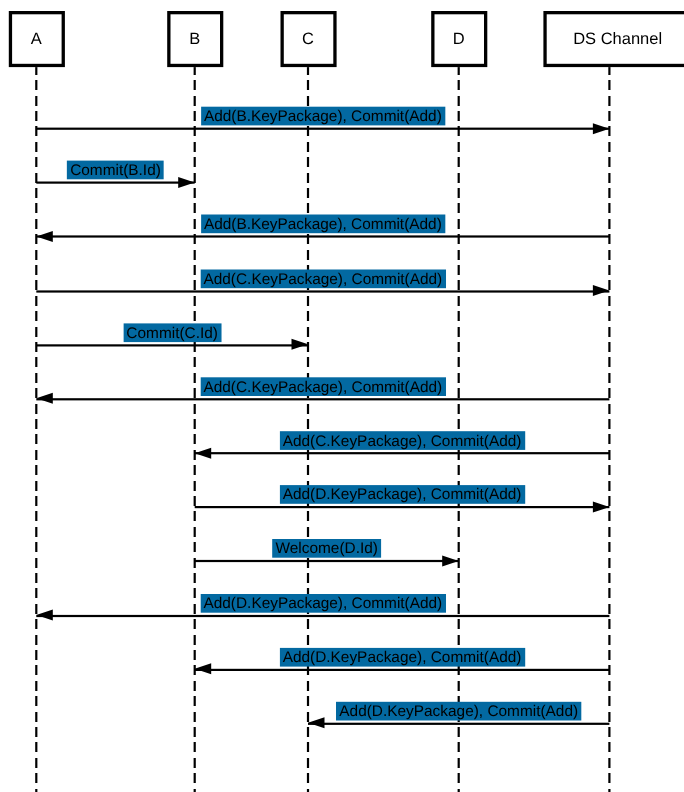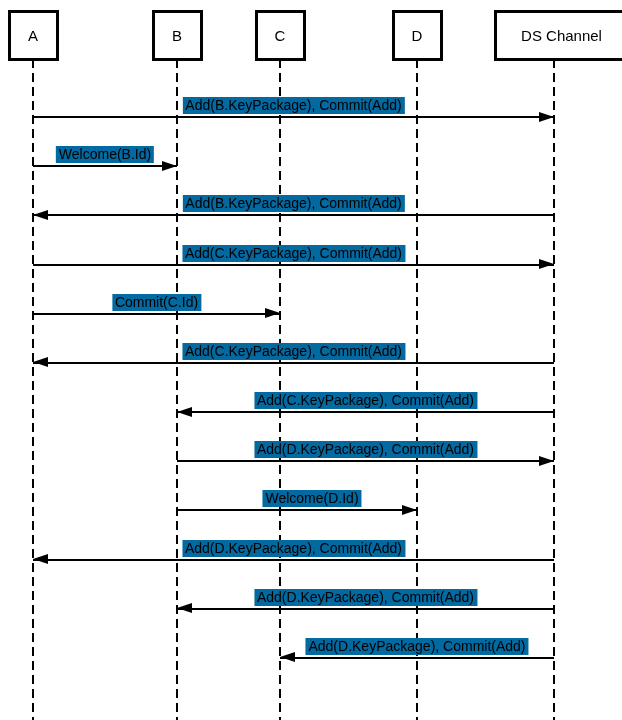--- a/index.html
+++ b/index.html
@@ -80,42 +80,42 @@
     </div>
     <div class="lifeline" style="left: 553px; top: 59px; height: 661px;"></div>
     <div class="actor-box" style="left: 493.5px; top: 10px; width: 136px; height: 51px;">
       <span>DS Channel</span>
     </div>
     <div class="msg-line" style="left: 33px; top: 116px; width: 521px;"></div>
     <div class="msg-head right" style="top: 111.5px; left: 539px;"></div>
     <div class="msg-label" style="left: 293.5px; top: 97px;">Add(B.KeyPackage), Commit(Add)</div>
     <div class="msg-line" style="left: 33px; top: 165.18px; width: 144px;"></div>
     <div class="msg-head right" style="top: 160.68px; left: 162px;"></div>
-    <div class="msg-label" style="left: 105px; top: 146.18px;">Welcome(B.Id)</div>
+    <div class="msg-label" style="left: 105px; top: 146.18px;">Commit(B.Id)</div>
     <div class="msg-line" style="left: 33px; top: 214.36px; width: 521px;"></div>
     <div class="msg-head left" style="top: 209.86px; left: 33px;"></div>
     <div class="msg-label" style="left: 293.5px; top: 195.36px;">Add(B.KeyPackage), Commit(Add)</div>
     <div class="msg-line" style="left: 33px; top: 263.54px; width: 521px;"></div>
     <div class="msg-head right" style="top: 259.04px; left: 539px;"></div>
     <div class="msg-label" style="left: 293.5px; top: 244.54px;">Add(C.KeyPackage), Commit(Add)</div>
     <div class="msg-line" style="left: 33px; top: 312.72px; width: 247px;"></div>
     <div class="msg-head right" style="top: 308.22px; left: 265px;"></div>
     <div class="msg-label" style="left: 156.5px; top: 293.72px;">Commit(C.Id)</div>
     <div class="msg-line" style="left: 33px; top: 361.9px; width: 521px;"></div>
     <div class="msg-head left" style="top: 357.4px; left: 33px;"></div>
     <div class="msg-label" style="left: 293.5px; top: 342.9px;">Add(C.KeyPackage), Commit(Add)</div>
     <div class="msg-line" style="left: 177px; top: 411.08px; width: 377px;"></div>
     <div class="msg-head left" style="top: 406.58px; left: 177px;"></div>
     <div class="msg-label" style="left: 365.5px; top: 392.08px;">Add(C.KeyPackage), Commit(Add)</div>
     <div class="msg-line" style="left: 177px; top: 460.26px; width: 377px;"></div>
     <div class="msg-head right" style="top: 455.76px; left: 539px;"></div>
     <div class="msg-label" style="left: 365.5px; top: 441.26px;">Add(D.KeyPackage), Commit(Add)</div>
     <div class="msg-line" style="left: 177px; top: 509.44px; width: 240px;"></div>
     <div class="msg-head right" style="top: 504.94px; left: 402px;"></div>
-    <div class="msg-label" style="left: 312px; top: 490.44px;">Welcome(D.Id)</div>
+    <div class="msg-label" style="left: 297px; top: 490.44px;">Welcome(D.Id)</div>
     <div class="msg-line" style="left: 33px; top: 558.62px; width: 521px;"></div>
     <div class="msg-head left" style="top: 554.12px; left: 33px;"></div>
     <div class="msg-label" style="left: 293.5px; top: 539.62px;">Add(D.KeyPackage), Commit(Add)</div>
     <div class="msg-line" style="left: 177px; top: 607.8px; width: 377px;"></div>
     <div class="msg-head left" style="top: 603.3px; left: 177px;"></div>
     <div class="msg-label" style="left: 365.5px; top: 588.8px;">Add(D.KeyPackage), Commit(Add)</div>
     <div class="msg-line" style="left: 280px; top: 656.98px; width: 274px;"></div>
     <div class="msg-head left" style="top: 652.48px; left: 280px;"></div>
     <div class="msg-label" style="left: 417px; top: 637.98px;">Add(D.KeyPackage), Commit(Add)</div>
   </div>

